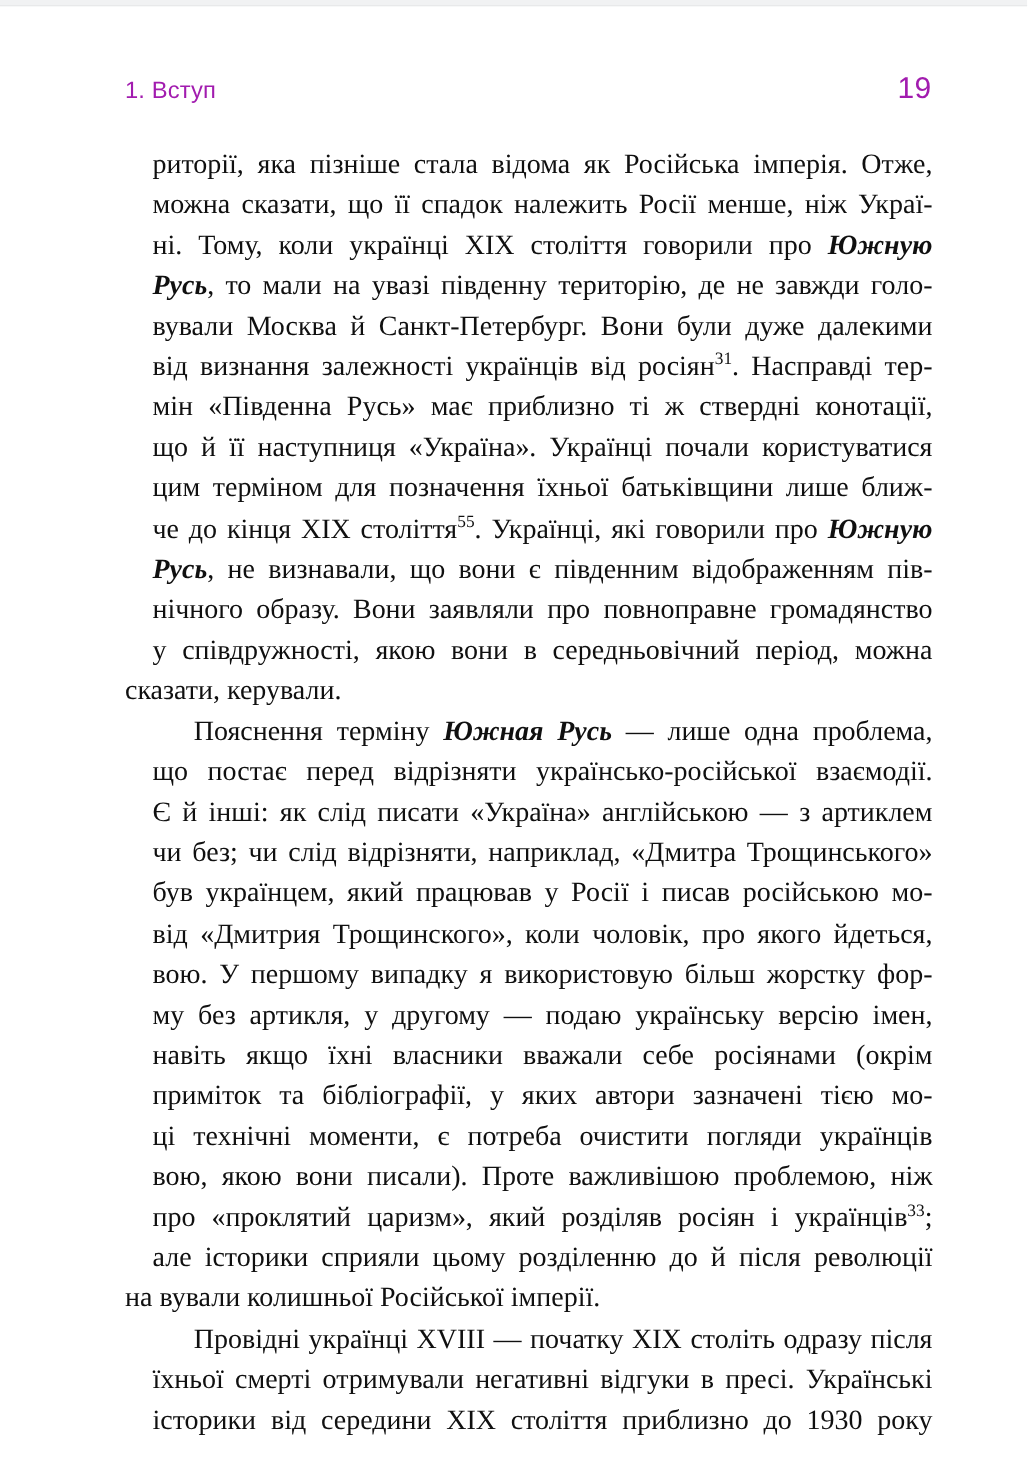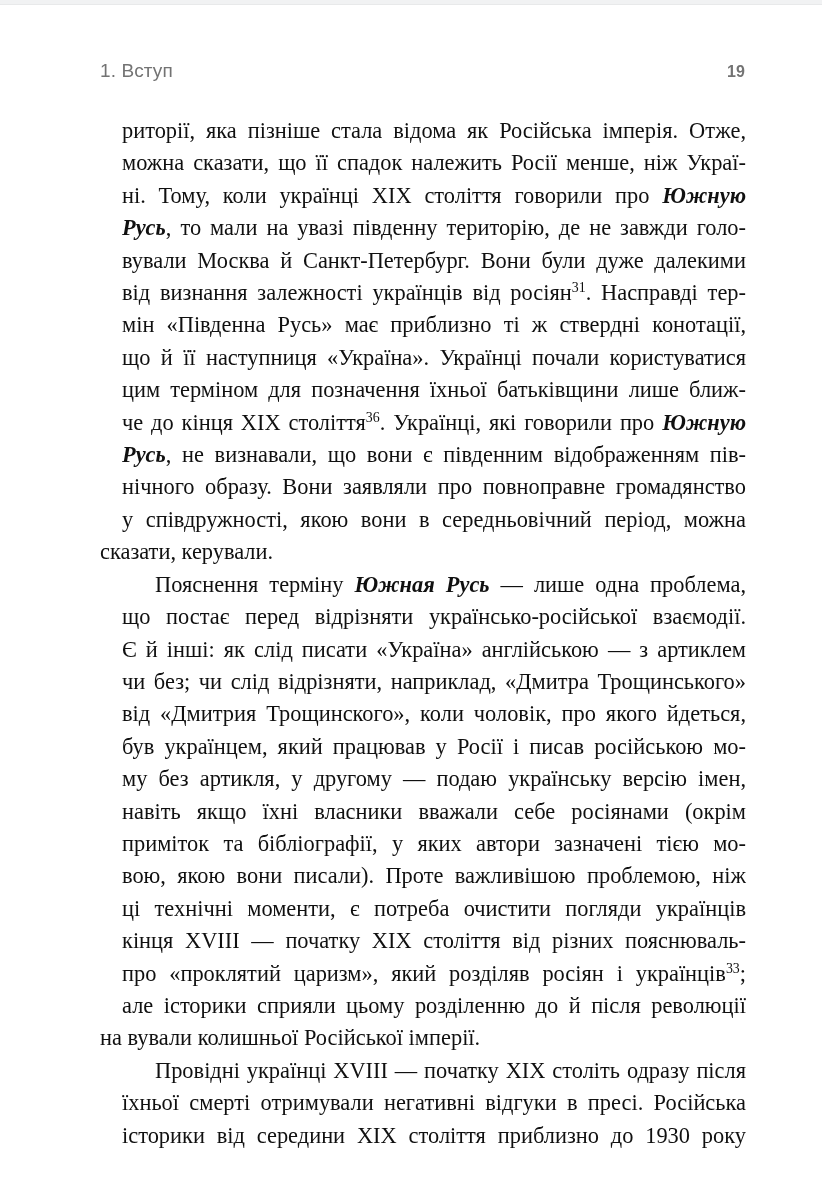--- a/index.html
+++ b/index.html
@@ -36,32 +36,31 @@
     top: 58px;
     left: 100px;
     width: 645px;
     height: 26px;
     display: flex;
     align-items: baseline;
     justify-content: space-between;
     font-family: "Liberation Sans", sans-serif;
     font-size: 19px;
     line-height: 26px;
-    color: #737373;
+    color: #a21caf;
     letter-spacing: 0.1px;
   }
 
   .running-header .chapter-title {
     white-space: nowrap;
   }
 
   .running-header .page-number {
     white-space: nowrap;
-    font-size: 16px;
-    font-weight: bold;
+    font-size: 24px;
   }
 
   
   .text-block {
     position: absolute;
     top: 115px;
     left: 100px;
     width: 646px;
     font-family: "Liberation Serif", "DejaVu Serif", serif;
     font-size: 22.4px;
@@ -133,46 +132,46 @@
     <p>
       <span class="ln justify">риторії, яка пізніше стала відома як Російська імперія. Отже,</span>
       <span class="ln justify">можна сказати, що її спадок належить Росії менше, ніж Украї-</span>
       <span class="ln justify">ні. Тому, коли українці XIX століття говорили про <em class="title-italic">Южную</em></span>
       <span class="ln justify"><em class="title-italic">Русь</em>, то мали на увазі південну територію, де не завжди голо-</span>
       <span class="ln justify">вували Москва й Санкт-Петербург. Вони були дуже далекими</span>
       <span class="ln justify">від визнання залежності українців від росіян<sup class="footnote-ref">31</sup>. Насправді тер-</span>
       <span class="ln justify">мін «Південна Русь» має приблизно ті ж ствердні конотації,</span>
       <span class="ln justify">що й її наступниця «Україна». Українці почали користуватися</span>
       <span class="ln justify">цим терміном для позначення їхньої батьківщини лише ближ-</span>
-      <span class="ln justify">че до кінця XIX століття<sup class="footnote-ref">36</sup>. Українці, які говорили про <em class="title-italic">Южную</em></span>
+      <span class="ln justify">че до кінця XIX століття<sup class="footnote-ref">55</sup>. Українці, які говорили про <em class="title-italic">Южную</em></span>
       <span class="ln justify"><em class="title-italic">Русь</em>, не визнавали, що вони є південним відображенням пів-</span>
       <span class="ln justify">нічного образу. Вони заявляли про повноправне громадянство</span>
       <span class="ln justify">у співдружності, якою вони в середньовічний період, можна</span>
       <span class="ln last">сказати, керували.</span>
     </p>
 
     <p>
       <span class="ln justify indent">Пояснення терміну <em class="title-italic">Южная Русь</em> — лише одна проблема,</span>
       <span class="ln justify">що постає перед відрізняти українсько-російської взаємодії.</span>
       <span class="ln justify">Є й інші: як слід писати «Україна» англійською — з артиклем</span>
       <span class="ln justify">чи без; чи слід відрізняти, наприклад, «Дмитра Трощинського»</span>
+      <span class="ln justify">був українцем, який працював у Росії і писав російською мо-</span>
       <span class="ln justify">від «Дмитрия Трощинского», коли чоловік, про якого йдеться,</span>
-      <span class="ln justify">був українцем, який працював у Росії і писав російською мо-</span>
+      <span class="ln justify">вою. У першому випадку я використовую більш жорстку фор-</span>
       <span class="ln justify">му без артикля, у другому — подаю українську версію імен,</span>
       <span class="ln justify">навіть якщо їхні власники вважали себе росіянами (окрім</span>
       <span class="ln justify">приміток та бібліографії, у яких автори зазначені тією мо-</span>
+      <span class="ln justify">ці технічні моменти, є потреба очистити погляди українців</span>
       <span class="ln justify">вою, якою вони писали). Проте важливішою проблемою, ніж</span>
-      <span class="ln justify">ці технічні моменти, є потреба очистити погляди українців</span>
-      <span class="ln justify">кінця XVIII — початку XIX століття від різних пояснюваль-</span>
       <span class="ln justify">про «проклятий царизм», який розділяв росіян і українців<sup class="footnote-ref">33</sup>;</span>
       <span class="ln justify">але історики сприяли цьому розділенню до й після революції</span>
       <span class="ln last">на вували колишньої Російської імперії.</span>
     </p>
 
     <p>
       <span class="ln justify indent">Провідні українці XVIII — початку XIX століть одразу після</span>
-      <span class="ln justify">їхньої смерті отримували негативні відгуки в пресі. Російська</span>
+      <span class="ln justify">їхньої смерті отримували негативні відгуки в пресі. Українські</span>
       <span class="ln justify">історики від середини XIX століття приблизно до 1930 року</span>
 
     </p>
 
   </div>
 </div>
 
 </body></html>

